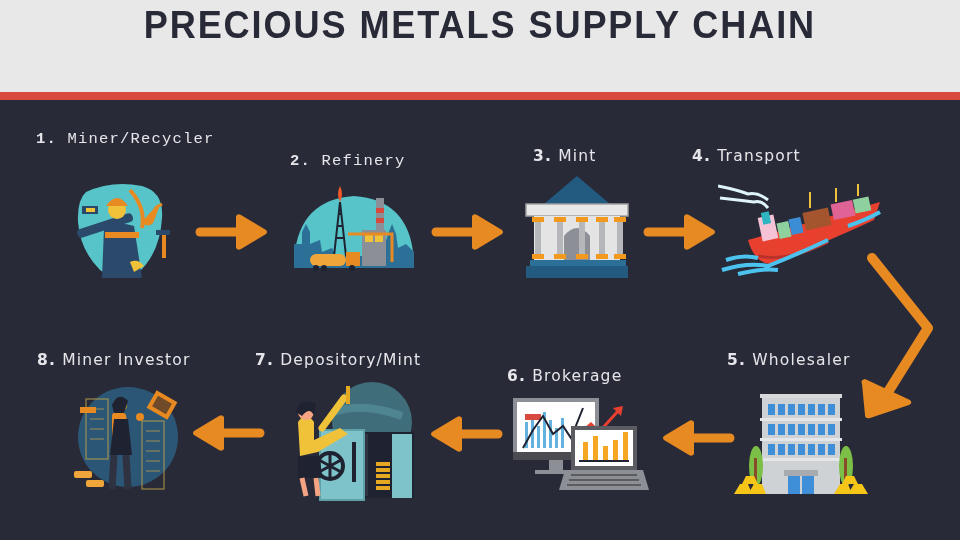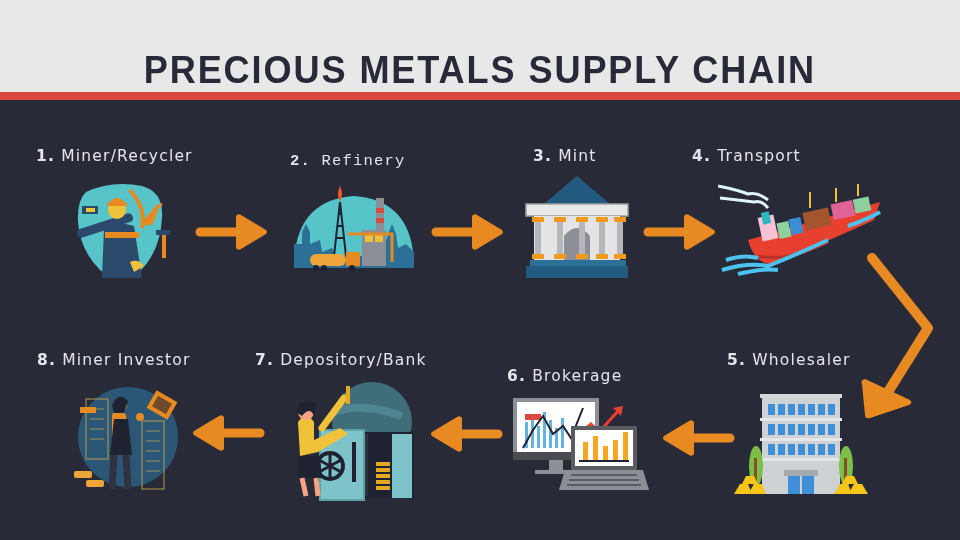--- a/index.html
+++ b/index.html
@@ -1,40 +1,40 @@
 <!DOCTYPE html>
 <html><head>
 <meta charset="utf-8">
 <style>
   html, body { margin:0; padding:0; }
   body { width:960px; height:540px; background:#282a38; position:relative; overflow:hidden; font-family:"DejaVu Sans", sans-serif; }
-  .header { position:absolute; left:0; top:0; width:960px; height:92px; background:#e8e8e8; display:flex; align-items:flex-end; justify-content:center; }
+  .header { position:absolute; left:0; top:0; width:960px; height:92px; background:#e8e8e8; display:flex; align-items:flex-start; justify-content:center; }
   .title { font-family:"Liberation Sans", sans-serif; font-weight:bold; font-size:38px; letter-spacing:2px; color:#282a38; transform:scaleX(0.95); margin-top:4px; }
   .stripe { position:absolute; left:0; top:92px; width:960px; height:8px; background:#d8493f; }
   .label { position:absolute; color:#e6e6ea; font-size:15.5px; letter-spacing:1.2px; white-space:nowrap; font-family:"DejaVu Sans", sans-serif; }
   .label .num { font-weight:bold; }
   .icon { position:absolute; }
   .arrow { position:absolute; }
   svg { display:block; }
 </style>
 </head>
 <body>
 
 <div class="header">
   <div class="title">PRECIOUS METALS SUPPLY CHAIN</div>
 </div>
 <div class="stripe"></div>
 
-<div class="label" style="left:36px;top:147px;"><span class="num">1.</span> <span>Miner/Recycler</span></div>
+<div class="label" style="left:36px;top:130px;font-family:Liberation Mono, monospace;"><span class="num">1.</span> <span>Miner/Recycler</span></div>
 <div class="label" style="left:290px;top:152px;font-family:Liberation Mono, monospace;"><span class="num">2.</span> <span>Refinery</span></div>
 <div class="label" style="left:533px;top:147px;"><span class="num">3.</span> <span>Mint</span></div>
 <div class="label" style="left:692px;top:147px;"><span class="num">4.</span> <span>Transport</span></div>
 
 <div class="label" style="left:37px;top:351px;"><span class="num">8.</span> <span>Miner Investor</span></div>
-<div class="label" style="left:255px;top:351px;"><span class="num">7.</span> <span>Depository/Bank</span></div>
+<div class="label" style="left:255px;top:351px;"><span class="num">7.</span> <span>Depository/Mint</span></div>
 <div class="label" style="left:507px;top:367px;"><span class="num">6.</span> <span>Brokerage</span></div>
 <div class="label" style="left:727px;top:351px;"><span class="num">5.</span> <span>Wholesaler</span></div>
 
 <div class="icon" style="left:72px;top:178px;">
 <svg width="110" height="105" viewBox="0 0 110 105">
   <path d="M14 14 Q40 2 70 8 Q92 14 90 40 Q88 75 66 95 Q45 106 28 92 Q8 72 6 44 Q5 22 14 14Z" fill="#56c4c8"></path>
   <path d="M58 12 Q74 30 70 50" stroke="#e88a22" stroke-width="4" fill="none"></path>
   <rect x="10" y="28" width="16" height="8" fill="#2b4a6b"></rect>
       <rect x="14" y="30" width="9" height="4" fill="#f0c23a"></rect>
   <path d="M83 30 L90 26 M86 28 L80 44 Q76 48 72 44 Z" stroke="#e88a22" stroke-width="3" fill="#e88a22"></path>

